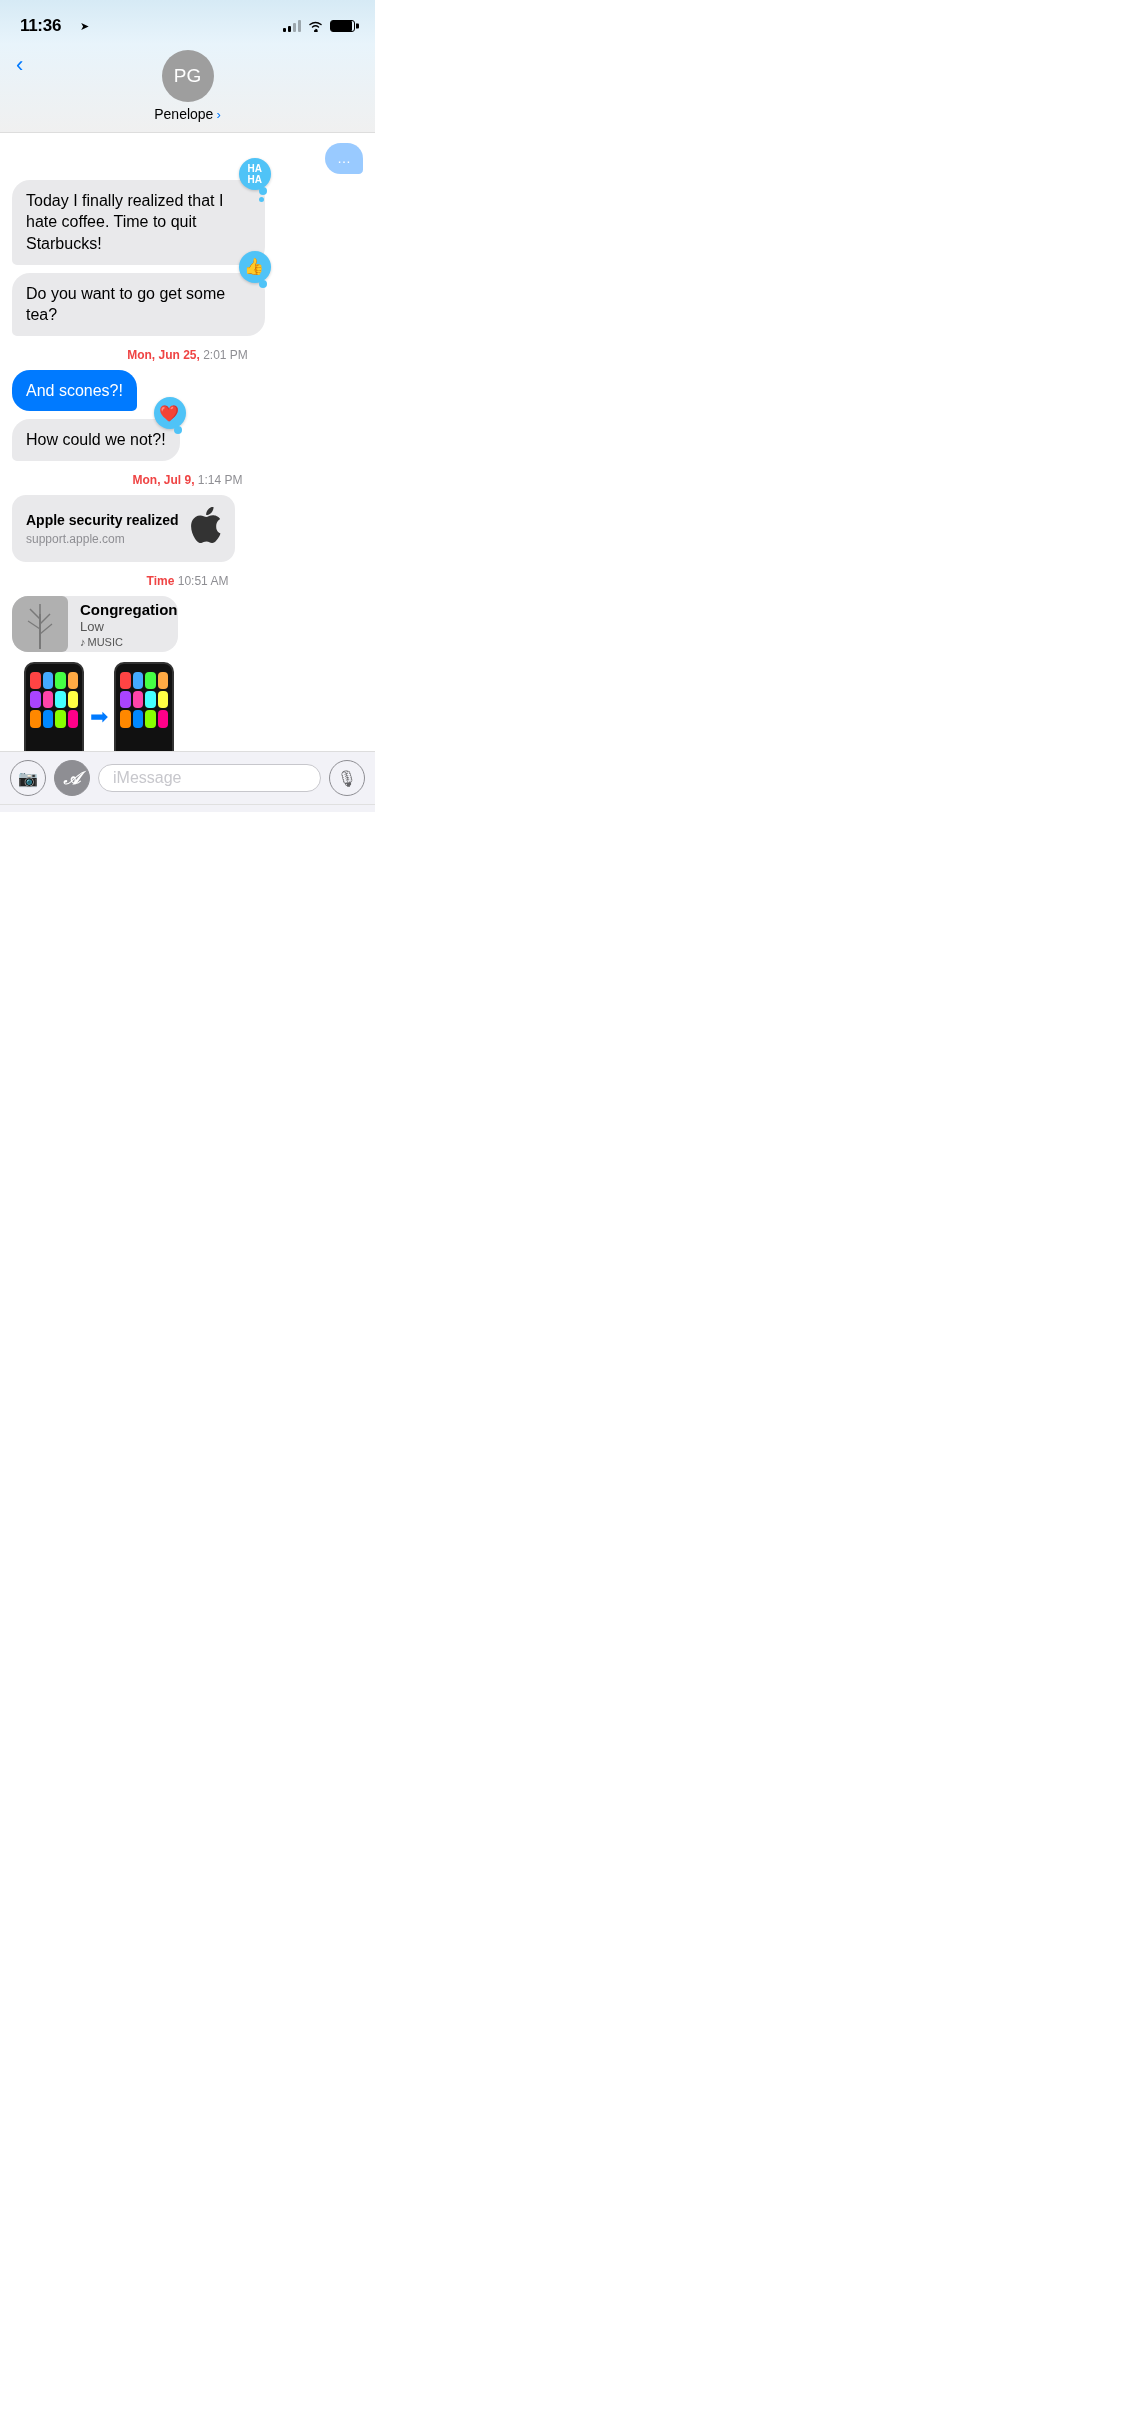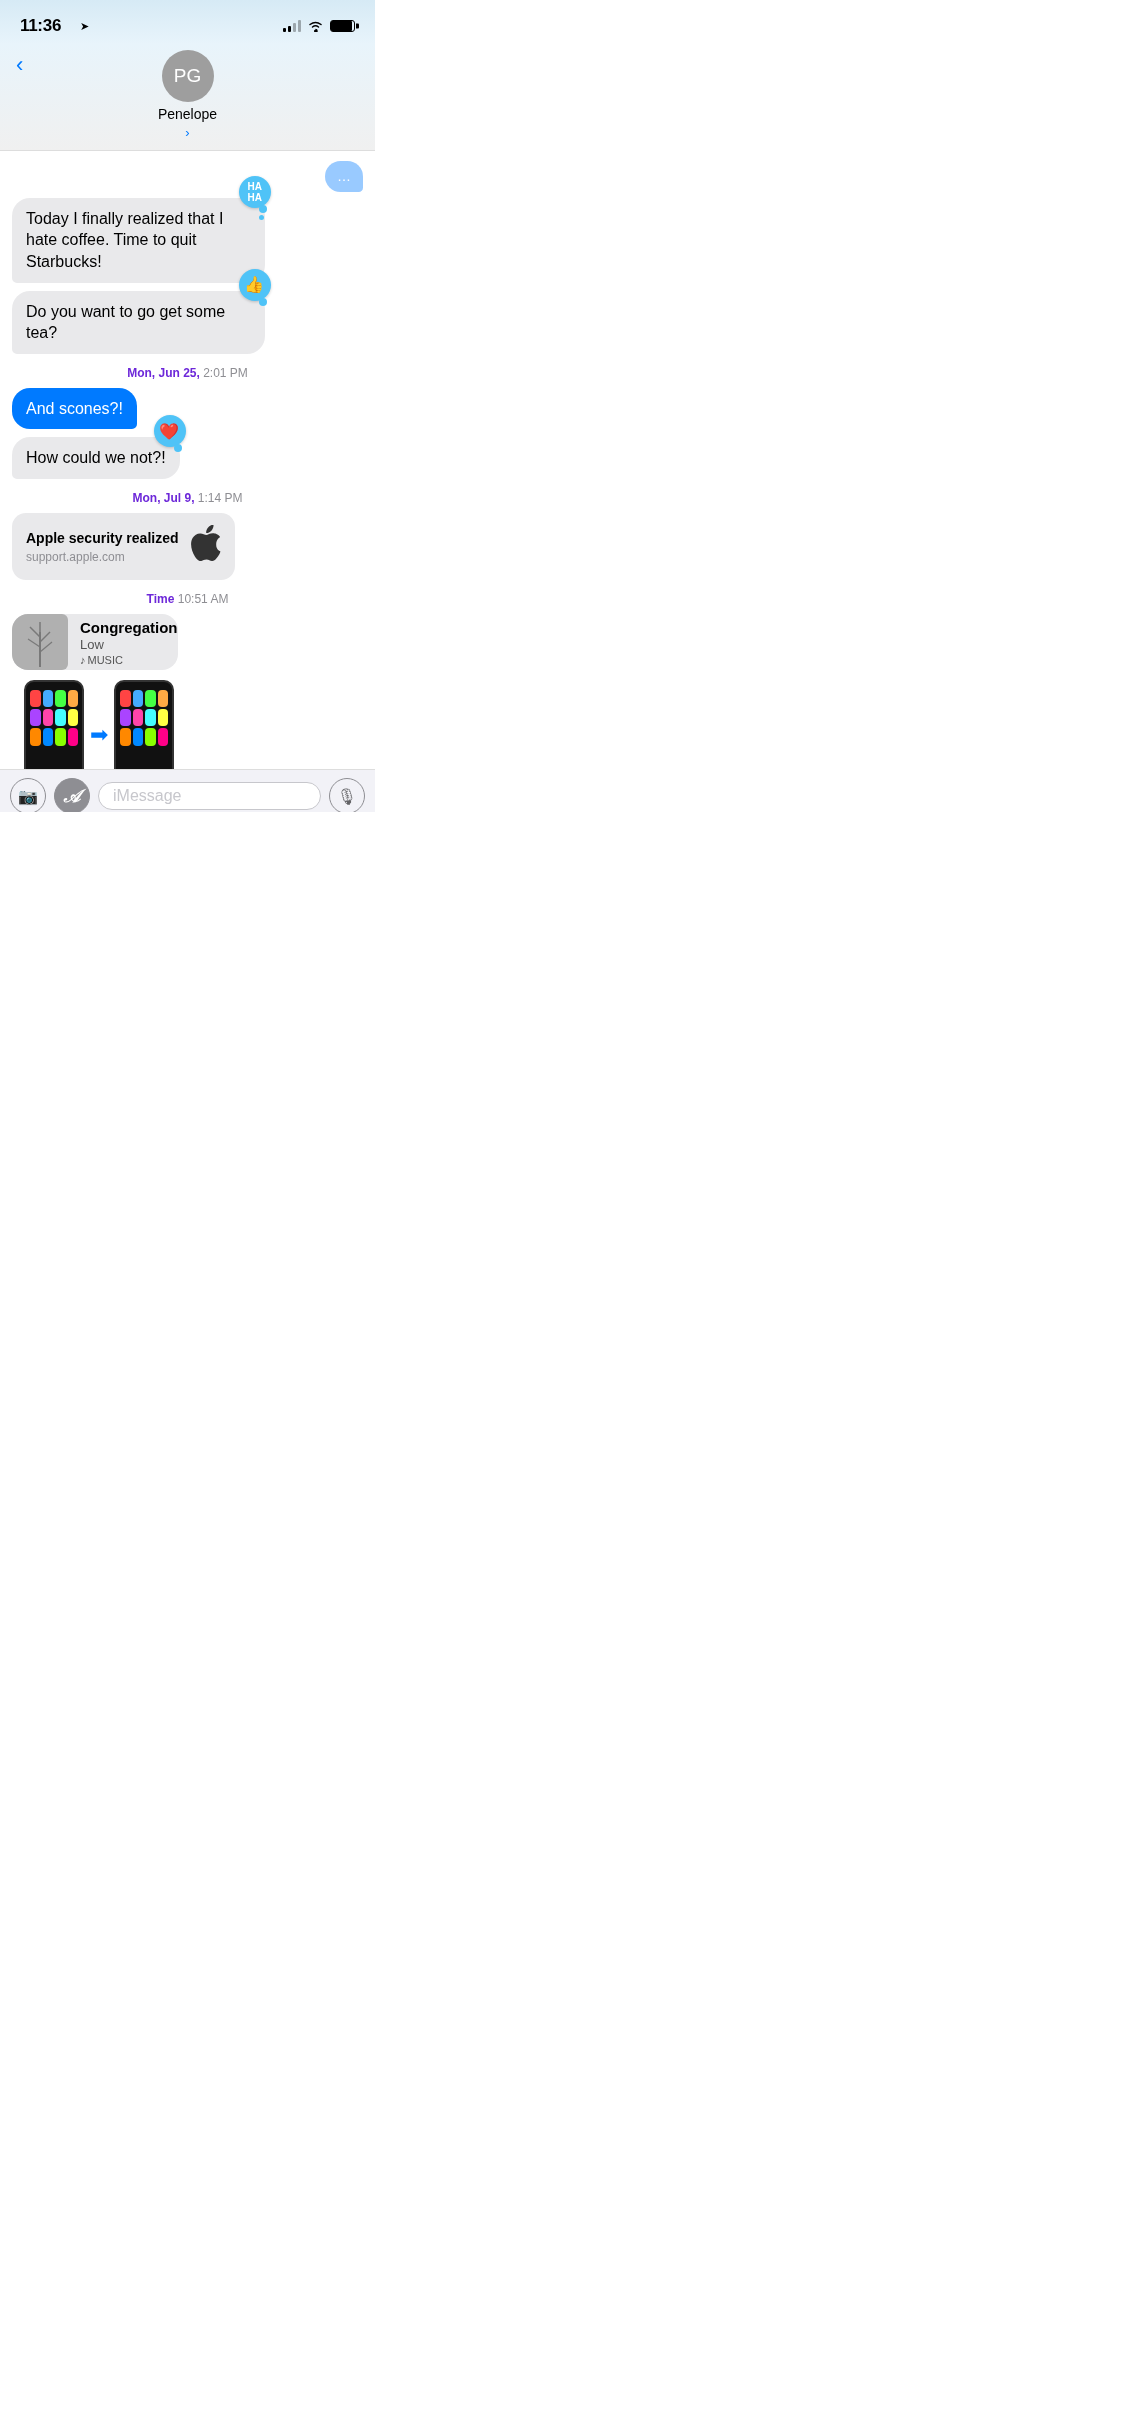--- a/index.html
+++ b/index.html
@@ -107,21 +107,20 @@
       font-weight: 500;
       margin-top: 6px;
       margin-bottom: 4px;
     }
     .contact-name {
       font-size: 14px;
       color: #000;
       display: flex;
       align-items: center;
       gap: 3px;
-      flex-direction: column;
     }
     .contact-name .chevron {
       color: #007aff;
       font-size: 13px;
     }
 
     
     .messages-area {
       flex: 1;
       overflow-y: auto;
@@ -199,21 +198,21 @@
 
     .timestamp {
       text-align: center;
       font-size: 12px;
       color: #8e8e93;
       margin: 12px 0 8px;
       font-weight: 400;
     }
     .timestamp strong {
       font-weight: 600;
-      color: #6d28d9;
+      color: #ef4444;
     }
 
     
     .link-bubble {
       background: #e9e9eb;
       border-radius: 14px;
       overflow: hidden;
       max-width: 260px;
       display: flex;
       align-items: center;

